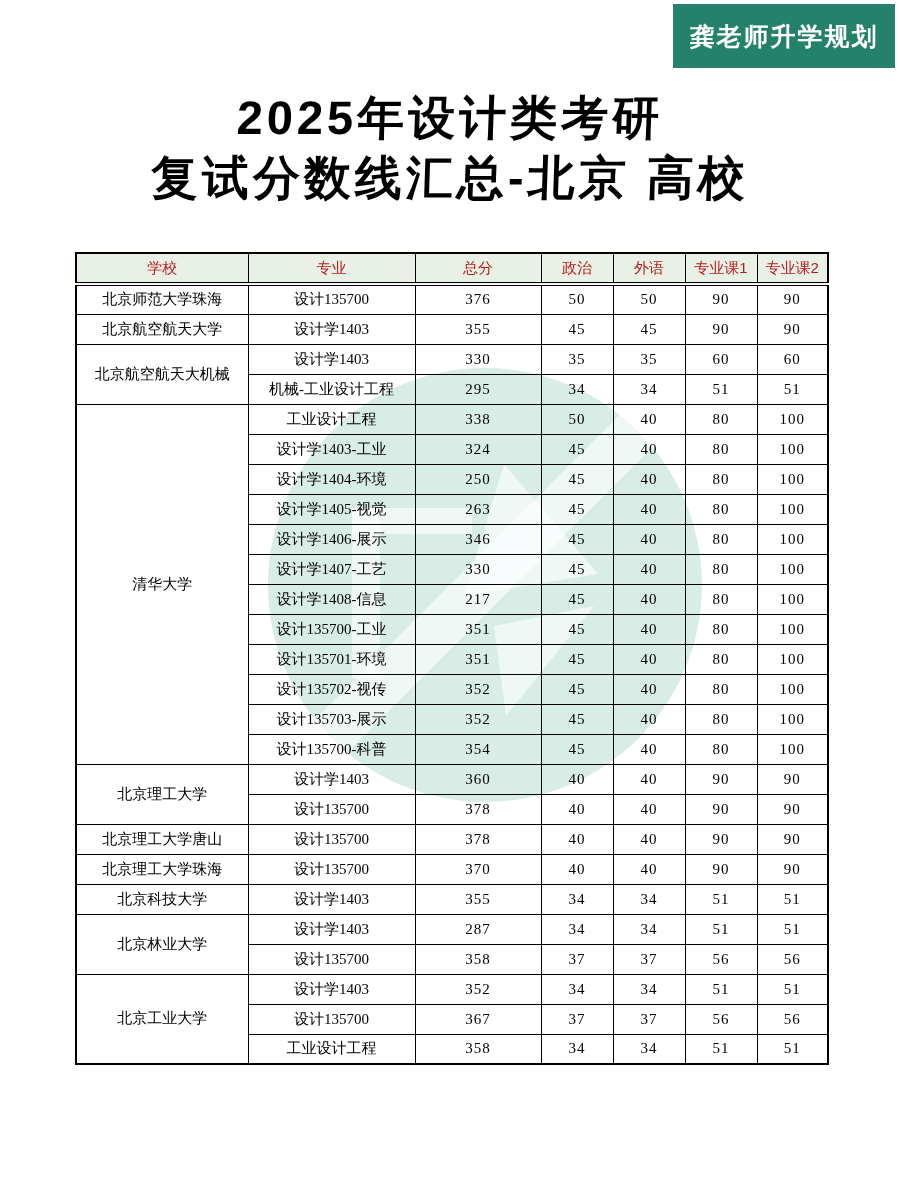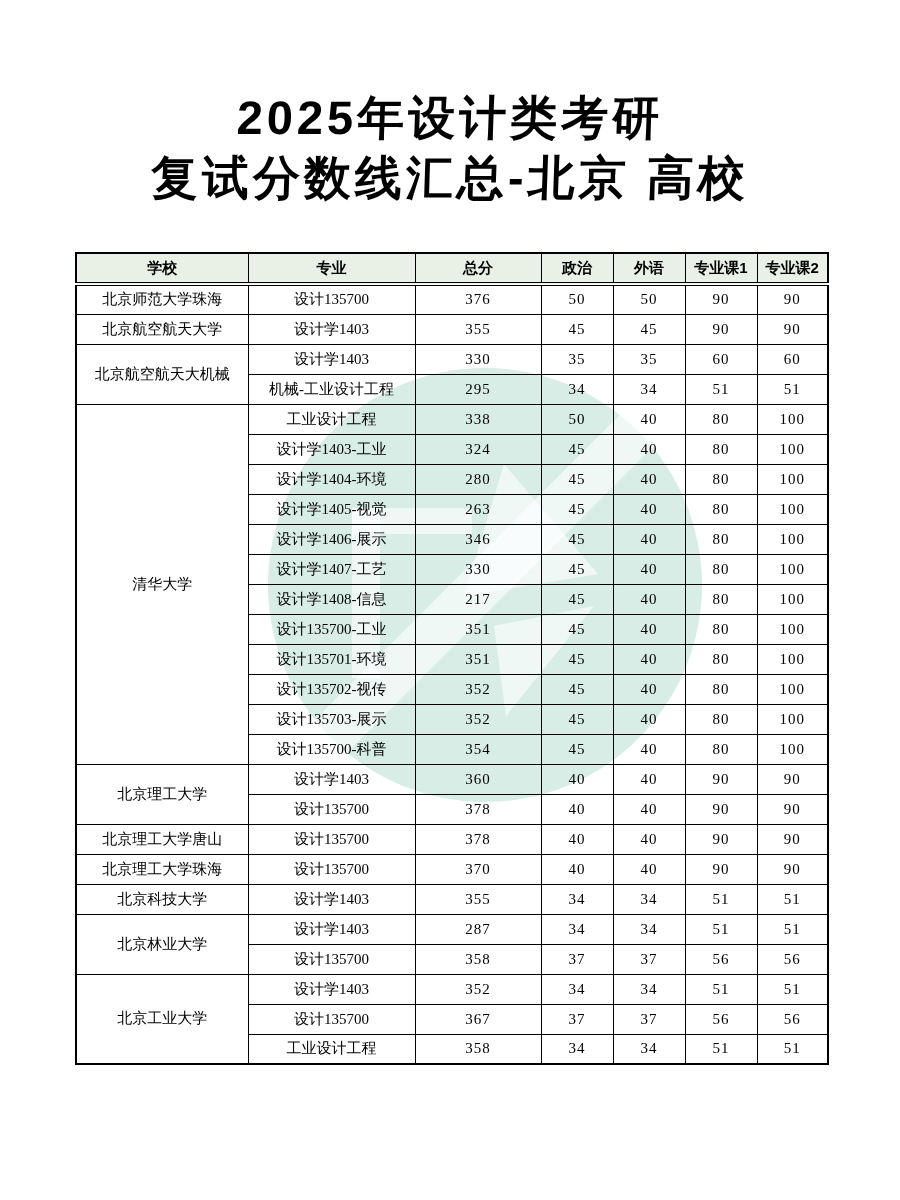--- a/index.html
+++ b/index.html
@@ -68,22 +68,22 @@
   table.scores col.c2{width:126px;}
   table.scores col.c3{width:72px;}
   table.scores col.c4{width:72px;}
   table.scores col.c5{width:72px;}
   table.scores col.c6{width:71px;}
   table.scores th{
     height:31px;
     background:var(--header-bg);
     border:1px solid var(--border);
     border-bottom:4px double var(--border);
-    font-size:15px;font-weight:bold;
-    color:#000000;
+    font-size:15px;font-weight:normal;
+    color:#b91c1c;
     text-align:center;
     font-family:"Liberation Sans","DejaVu Sans",sans-serif;
   }
   table.scores td{
     height:30px;
     border:1px solid var(--border);
     text-align:center;
     vertical-align:middle;
     font-size:15px;
     color:#000;
@@ -103,20 +103,23 @@
     <circle cx="217" cy="217" r="217" fill="var(--wm-circle)"></circle>
     <g fill="var(--wm-glyph)">
       <rect x="-60" y="192" width="560" height="46" transform="rotate(-45 217 217)"></rect>
       <polygon points="236,96 330,206 196,228"></polygon>
       <polygon points="226,258 326,238 238,348"></polygon>
       <rect x="84" y="140" width="28" height="170"></rect>
       <rect x="84" y="140" width="120" height="26"></rect>
     </g>
   </svg>
 
+  <div class="badge">
+    <span>龚老师升学规划</span>
+  </div>
 
   <div class="title">
     <div class="line">2025年设计类考研</div>
     <div class="line">复试分数线汇总-北京 高校</div>
   </div>
 
   <table class="scores">
     <colgroup>
       <col class="c0">
         <col class="c1">
@@ -185,21 +188,21 @@
         <tr>
           <td class="major">设计学1403-工业</td>
           <td class="score">324</td>
           <td class="score">45</td>
           <td class="score">40</td>
           <td class="score">80</td>
           <td class="score">100</td>
         </tr>
         <tr>
           <td class="major">设计学1404-环境</td>
-          <td class="score">280</td>
+          <td class="score">250</td>
           <td class="score">45</td>
           <td class="score">40</td>
           <td class="score">80</td>
           <td class="score">100</td>
         </tr>
         <tr>
           <td class="major">设计学1405-视觉</td>
           <td class="score">263</td>
           <td class="score">45</td>
           <td class="score">40</td>

